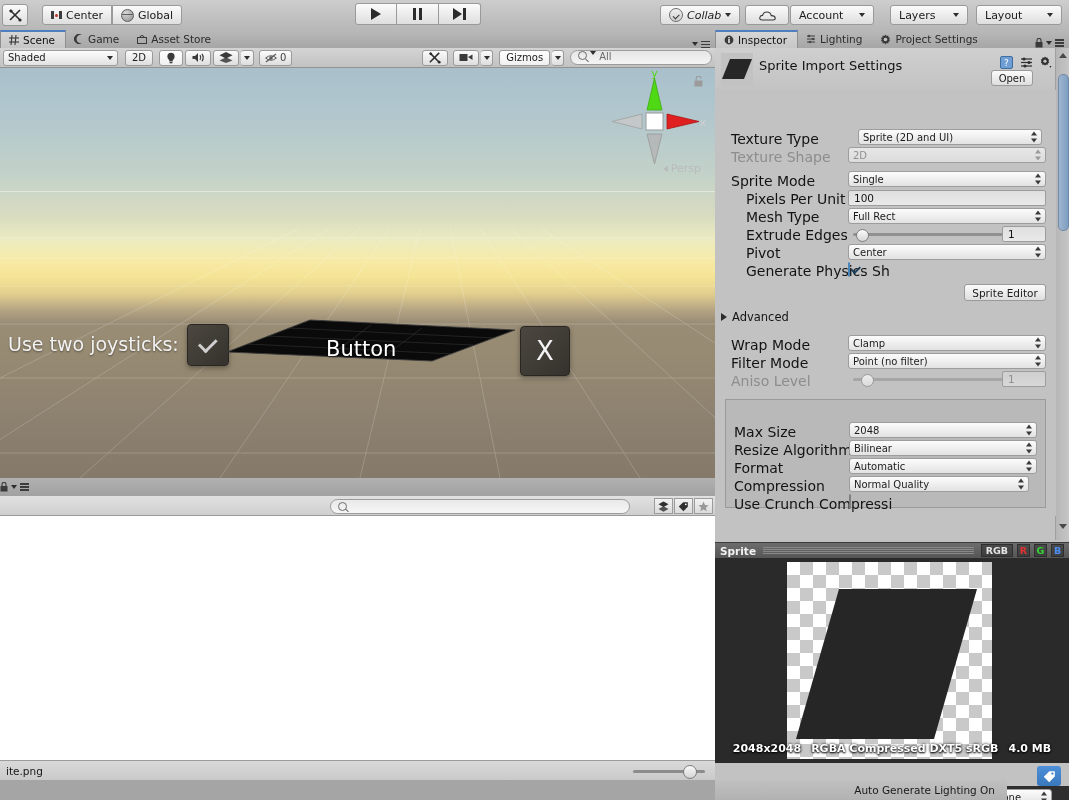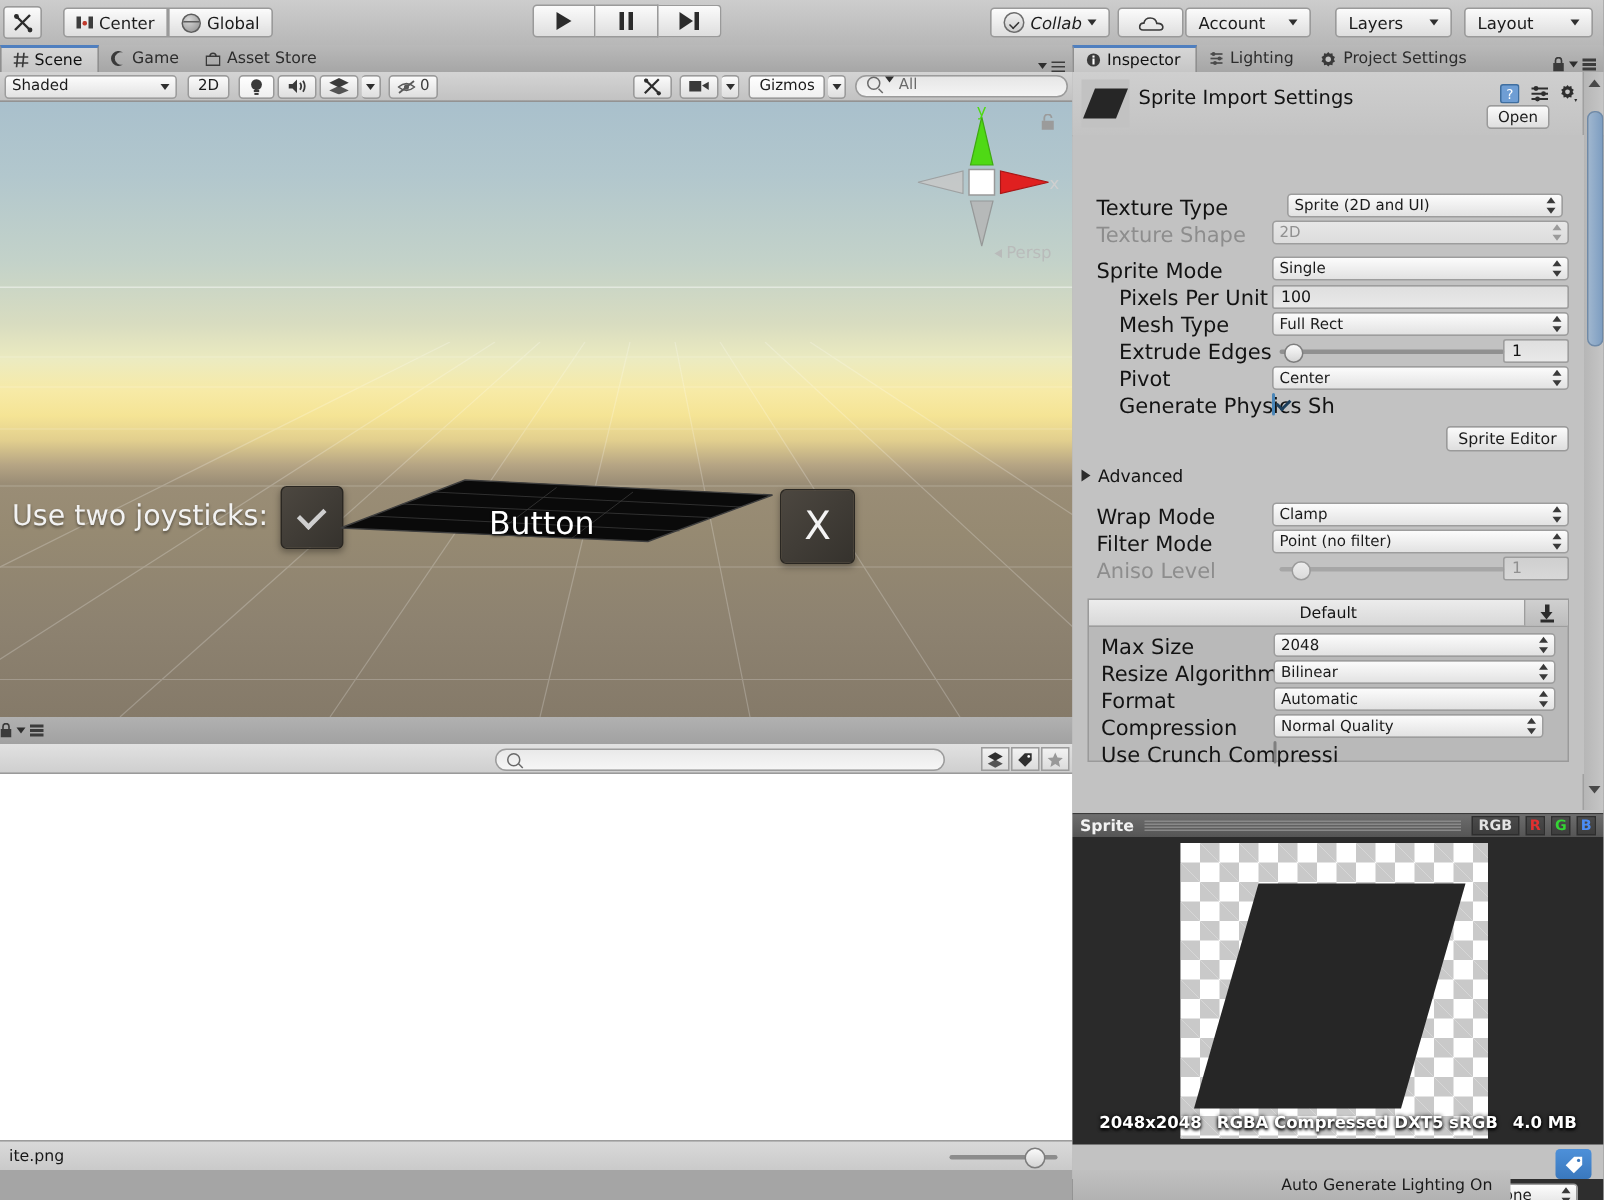--- a/index.html
+++ b/index.html
@@ -807,30 +807,20 @@
       <div class="rlabel dim" style="left:16px;top:283px;">Aniso Level</div>
       <div class="slider" style="left:138px;top:281px;width:150px;">
         <span class="strack" style="width:150px;background:#a6a6a6;"></span>
         <span class="sknob" style="left:8px;background:linear-gradient(#ededed,#dadada);border-color:#9b9b9b;"></span>
       </div>
       <div class="txtfield rfield" style="left:287px;top:281px;width:44px;background:linear-gradient(#cfcfcf,#d8d8d8);color:#909090;">
         <span>1</span>
       </div>
 
       <div class="platbox">
-        <div class="plat-tabbar">
-          <span>Default</span>
-          <span class="dl-btn">
-            <span class="arrow-dn">
-                <span class="stem"></span>
-                <span class="head"></span>
-                <span class="base"></span>
-              </span>
-          </span>
-        </div>
 
         <div class="rlabel" style="left:8px;top:24px;">Max Size</div>
         <div class="popup rfield" style="position:absolute;left:123px;top:22px;width:188px;">
           <span class="lbl">2048</span>
           <span class="updown">
               <i class="up"></i>
               <i class="dn"></i>
             </span>
         </div>
 

